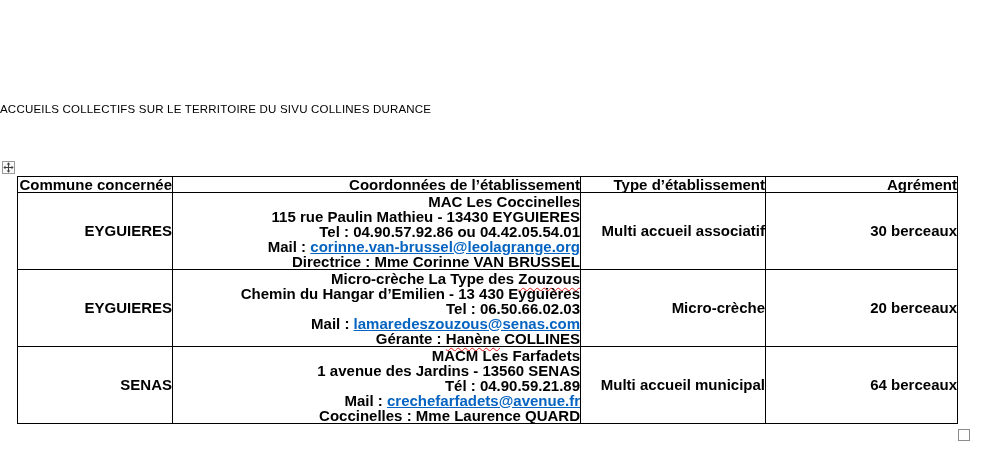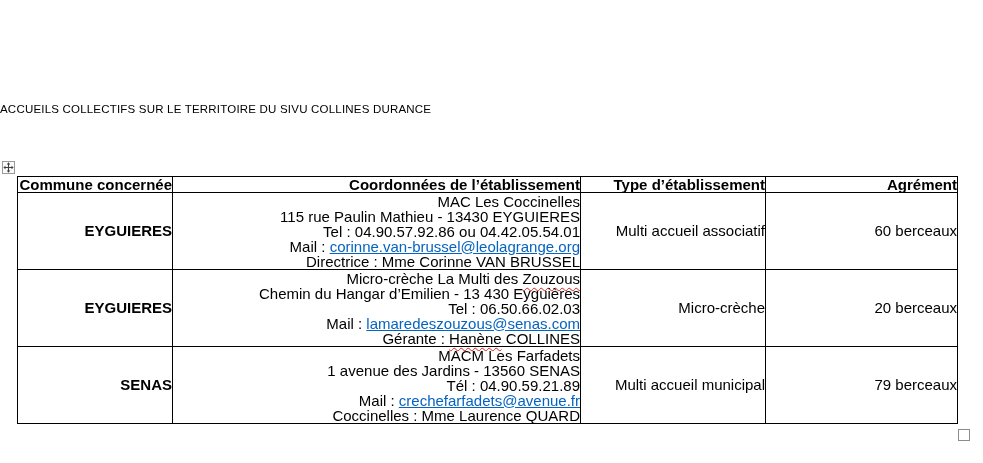--- a/index.html
+++ b/index.html
@@ -41,21 +41,21 @@
     text-align: right;
     vertical-align: middle;
     font-size: 15px;
     padding: 0;
   }
   .doc-table thead th {
     height: 16px;
     font-weight: bold;
     line-height: 14px;
   }
-  .doc-table tbody td { height: 77px; }
+  .doc-table tbody td { height: 77px; font-weight: bold; }
   td.commune, td.type, td.agrement { line-height: 14px; }
   td.commune { font-weight: bold; }
   td.coords { line-height: 15px; }
   .line { line-height: 15px; white-space: nowrap; }
   a.link {
     color: var(--link-color, #0563C1);
     text-decoration: underline;
     cursor: pointer;
   }
   .misspelled {
@@ -107,44 +107,44 @@
   <tr>
     <td class="commune"><span>EYGUIERES</span></td>
     <td class="coords">
           <div class="line"><span>MAC Les Coccinelles</span></div>
           <div class="line"><span>115 rue Paulin Mathieu - 13430 EYGUIERES</span></div>
           <div class="line"><span>Tel : 04.90.57.92.86 ou 04.42.05.54.01</span></div>
           <div class="line"><span>Mail : </span><a class="link">corinne.van-brussel@leolagrange.org</a></div>
           <div class="line"><span>Directrice : Mme Corinne VAN BRUSSEL</span></div>
         </td>
     <td class="type"><span>Multi accueil associatif</span></td>
-    <td class="agrement"><span>60 berceaux</span></td>
+    <td class="agrement"><span>30 berceaux</span></td>
   </tr>
 
   <tr>
     <td class="commune"><span>EYGUIERES</span></td>
     <td class="coords">
-          <div class="line"><span>Micro-crèche La Multi des </span><span class="misspelled">Zouzous</span></div>
+          <div class="line"><span>Micro-crèche La Type des </span><span class="misspelled">Zouzous</span></div>
           <div class="line"><span>Chemin du Hangar d’Emilien - 13 430 Eyguières</span></div>
           <div class="line"><span>Tel : 06.50.66.02.03</span></div>
           <div class="line"><span>Mail : </span><a class="link">lamaredeszouzous@senas.com</a></div>
           <div class="line"><span>Gérante : </span><span class="misspelled">Hanène</span><span> COLLINES</span></div>
         </td>
     <td class="type"><span>Micro-crèche</span></td>
     <td class="agrement"><span>20 berceaux</span></td>
   </tr>
 
   <tr>
     <td class="commune"><span>SENAS</span></td>
     <td class="coords">
           <div class="line"><span>MACM Les Farfadets</span></div>
           <div class="line"><span>1 avenue des Jardins - 13560 SENAS</span></div>
           <div class="line"><span>Tél : 04.90.59.21.89</span></div>
           <div class="line"><span>Mail : </span><a class="link">crechefarfadets@avenue.fr</a></div>
           <div class="line"><span>Coccinelles : Mme Laurence QUARD</span></div>
         </td>
     <td class="type"><span>Multi accueil municipal</span></td>
-    <td class="agrement"><span>79 berceaux</span></td>
+    <td class="agrement"><span>64 berceaux</span></td>
   </tr>
 </tbody>
 </table>
 
 <div class="resize-handle"></div>
 
 </body></html>

